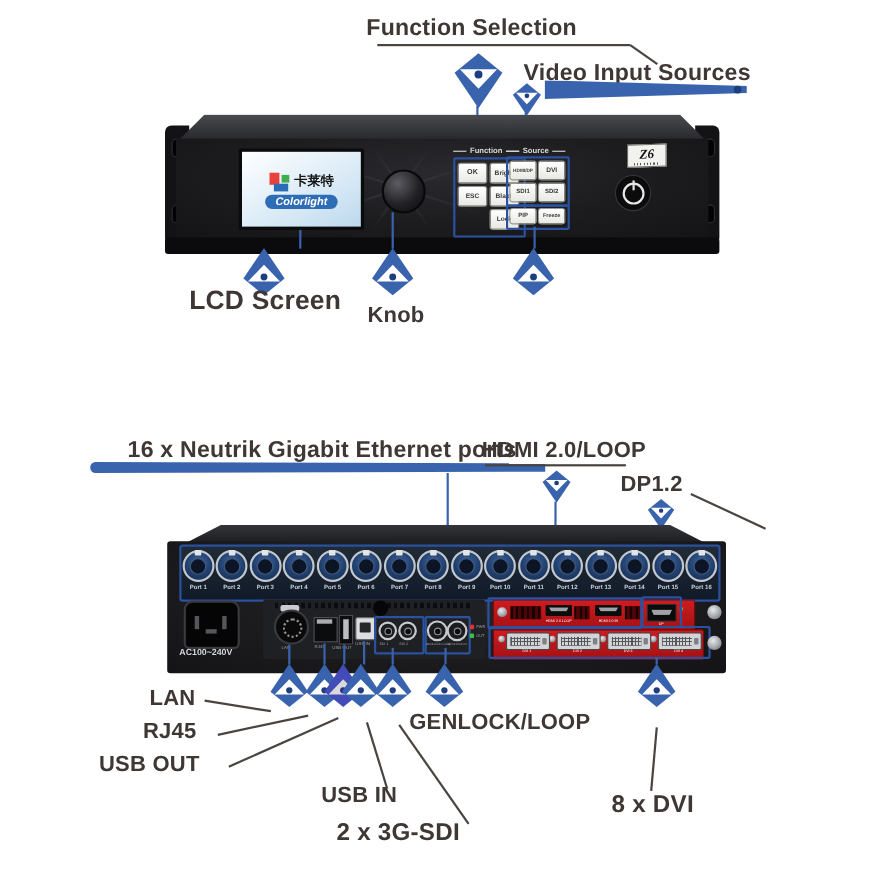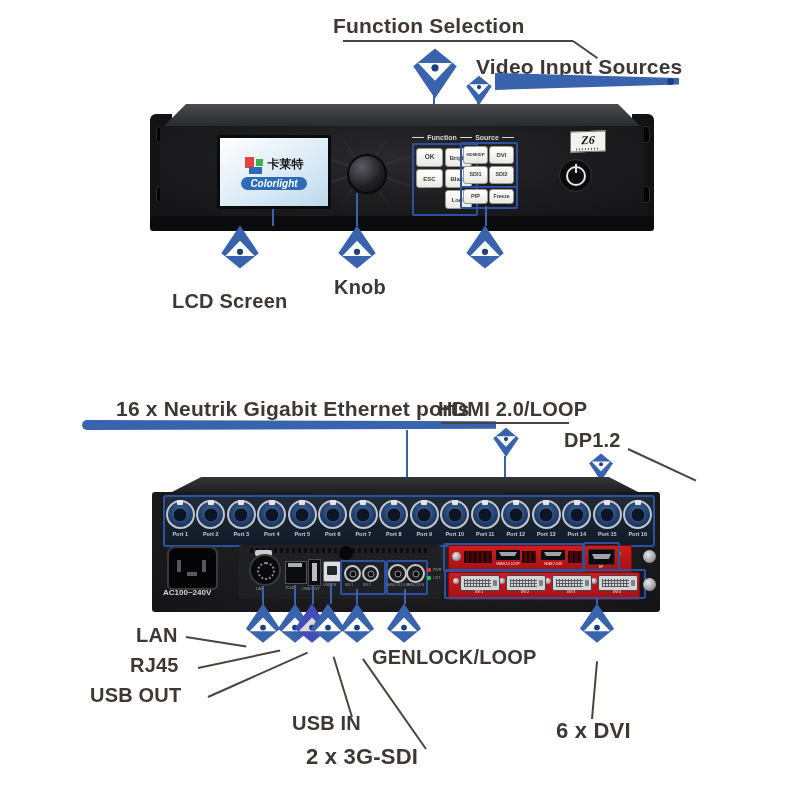--- a/index.html
+++ b/index.html
@@ -180,21 +180,21 @@
   <div class="bline" style="left:485px;top:206px;height:20px;"></div>
   <svg class="kite up" style="left:217px;top:224px;" width="46" height="50">
       <use href="#kiteshape"></use>
     </svg>
   <svg class="kite up" style="left:334px;top:224px;" width="46" height="50">
       <use href="#kiteshape"></use>
     </svg>
   <svg class="kite up" style="left:462px;top:224px;" width="46" height="50">
       <use href="#kiteshape"></use>
     </svg>
-  <div class="lbl" style="left:172px;top:290px;font-size:20px;">LCD Screen</div>
+  <div class="lbl" style="left:172px;top:260px;font-size:24px;">LCD Screen</div>
   <div class="lbl" style="left:334px;top:276px;font-size:20px;">Knob</div>
 
   <div class="lbl" style="left:92px;top:397px;font-size:21px;margin-left:24px;">16 x Neutrik Gigabit Ethernet ports</div>
   <div class="dot" style="left:82px;top:420px;width:10px;height:10px;background:#3a63ae;"></div>
   <div class="banner" style="left:86px;top:420px;width:410px;height:10px;clip-path:polygon(0 0,100% 12%,100% 88%,0 100%);"></div>
   <div class="bline" style="left:406px;top:430px;height:90px;"></div>
   <div class="diamond" style="left:401px;top:514px;width:11px;height:11px;"></div>
 
   <div class="lbl" style="left:438px;top:398px;font-size:20px;">HDMI 2.0/LOOP</div>
   <div class="ldr" style="left:441px;top:422px;width:128px;"></div>
@@ -451,21 +451,21 @@
   <div class="ldr" style="left:186px;top:636px;width:61px;transform:rotate(9deg);"></div>
   <div class="lbl" style="left:130px;top:654px;font-size:20px;">RJ45</div>
   <div class="ldr" style="left:198px;top:667px;width:84px;transform:rotate(-12deg);"></div>
   <div class="lbl" style="left:90px;top:684px;font-size:20px;">USB OUT</div>
   <div class="ldr" style="left:208px;top:696px;width:109px;transform:rotate(-24deg);"></div>
   <div class="lbl" style="left:372px;top:646px;font-size:20px;">GENLOCK/LOOP</div>
   <div class="lbl" style="left:292px;top:712px;font-size:20px;">USB IN</div>
   <div class="ldr" style="left:352px;top:716px;width:63px;transform:rotate(-107deg);"></div>
   <div class="lbl" style="left:306px;top:744px;font-size:22px;">2 x 3G-SDI</div>
   <div class="ldr" style="left:426px;top:748px;width:110px;transform:rotate(-125deg);"></div>
-  <div class="lbl" style="left:556px;top:718px;font-size:22px;">6 x DVI</div>
+  <div class="lbl" style="left:556px;top:718px;font-size:22px;">8 x DVI</div>
   <div class="ldr" style="left:592px;top:718px;width:58px;transform:rotate(-85deg);"></div>
 
 <div class="dvi" style="left: 460px; top: 575px; width: 38px; height: 14px;">
       <i></i>
       <u></u>
     </div>
     <div class="cardlbl" style="left: 460px; top: 590px; width: 38px;">DVI 1</div>
     <div class="dvi" style="left: 506px; top: 575px; width: 38px; height: 14px;">
       <i></i>
       <u></u>

